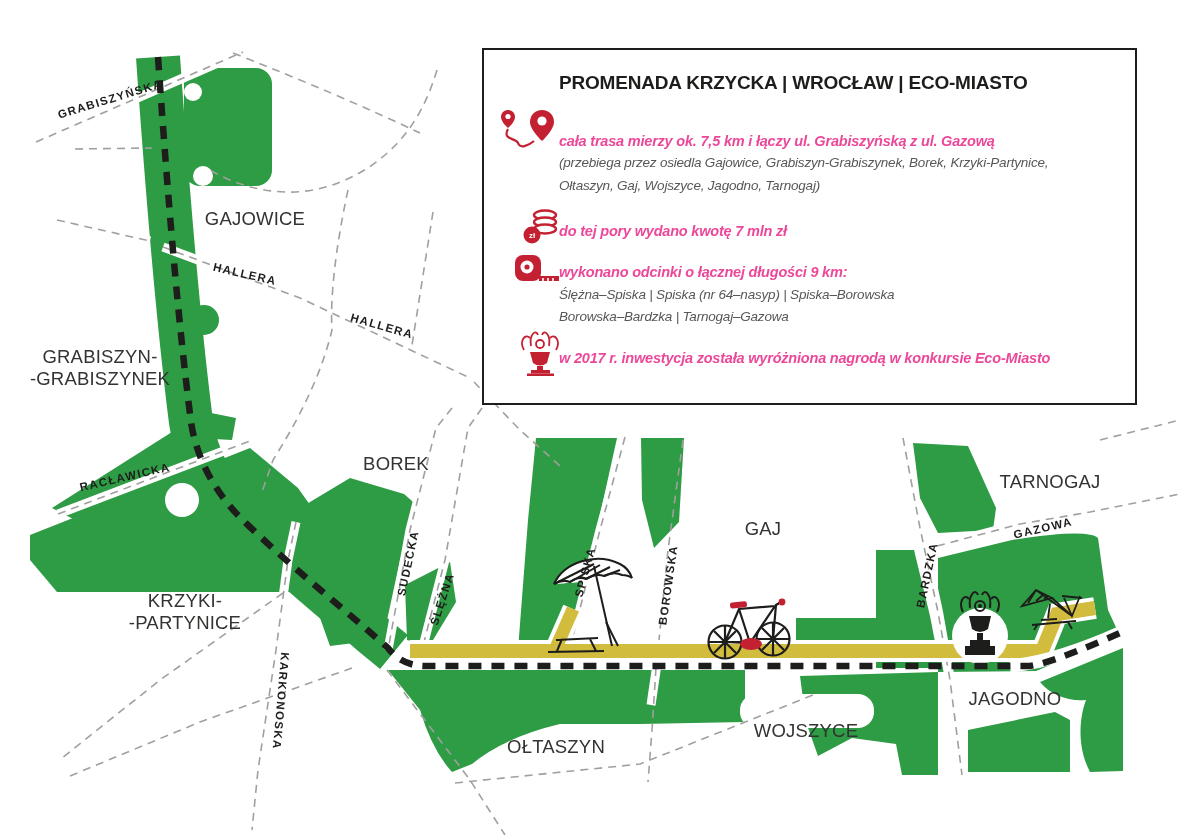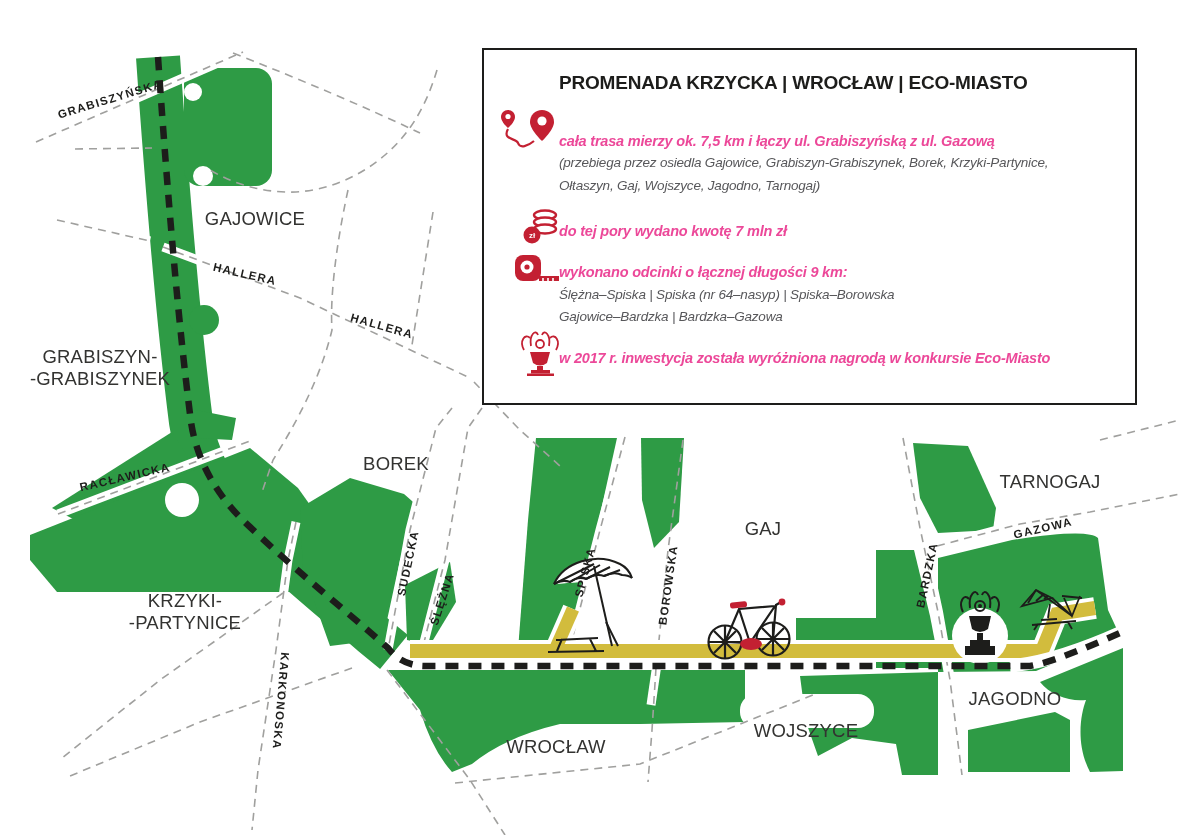--- a/index.html
+++ b/index.html
@@ -165,21 +165,21 @@
 
   <svg class="boxicon" style="left:31px;top:205px" width="46" height="32" viewBox="0 0 46 32">
     <rect x="0" y="0" width="26" height="26" rx="8" fill="#C32032"></rect>
     <circle cx="12" cy="12" r="6.5" fill="#fff"></circle>
     <circle cx="12" cy="12" r="2.6" fill="#C32032"></circle>
     <path d="M 24,21 L 44,21 L 44,26 L 24,26 Z" fill="#C32032"></path>
     <path d="M 28,26 L 28,23 M 33,26 L 33,23 M 38,26 L 38,23" stroke="#fff" stroke-width="1.6"></path>
   </svg>
   <div class="row-bold" style="left:75px;top:214px">wykonano odcinki o łącznej długości 9 km:</div>
   <div class="row-note" style="left:75px;top:237px">Ślężna–Spiska | Spiska (nr 64–nasyp) | Spiska–Borowska</div>
-  <div class="row-note" style="left:75px;top:259px">Gajowice–Bardzka | Bardzka–Gazowa</div>
+  <div class="row-note" style="left:75px;top:259px">Borowska–Bardzka | Tarnogaj–Gazowa</div>
 
   <svg class="boxicon" style="left:35px;top:278px" width="44" height="48" viewBox="0 0 44 48">
     <g fill="none" stroke="#C32032" stroke-width="1.8">
       <path d="M 5,22 C 0,13 6,5 11,10"></path>
       <path d="M 12,18 C 10,6 17,1 19,7"></path>
       <path d="M 37,22 C 42,13 36,5 31,10"></path>
       <path d="M 30,18 C 32,6 25,1 23,7"></path>
       <circle cx="21" cy="16" r="4"></circle>
     </g>
     <path d="M 11,24 L 31,24 L 28,35 Q 21,40 14,35 Z" fill="#C32032"></path>
@@ -190,21 +190,21 @@
   <div class="row-bold" style="left:75px;top:300px">w 2017 r. inwestycja została wyróżniona nagrodą w konkursie Eco-Miasto</div>
 </div>
 
 <div id="labels">
       <div class="lbl district" style="left: 255px; top: 219px;">GAJOWICE</div>
       <div class="lbl district" style="left: 100px; top: 368px;">GRABISZYN-
 -GRABISZYNEK</div>
       <div class="lbl district" style="left: 396px; top: 464px;">BOREK</div>
       <div class="lbl district" style="left: 185px; top: 612px;">KRZYKI-
 -PARTYNICE</div>
-      <div class="lbl district" style="left: 556px; top: 747px;">WROCŁAW</div>
+      <div class="lbl district" style="left: 556px; top: 747px;">OŁTASZYN</div>
       <div class="lbl district" style="left: 763px; top: 529px; text-align: right;">GAJ</div>
       <div class="lbl district" style="left: 806px; top: 731px;">WOJSZYCE</div>
       <div class="lbl district" style="left: 1015px; top: 699px;">JAGODNO</div>
       <div class="lbl district" style="left: 1050px; top: 482px;">TARNOGAJ</div>
       <div class="lbl street" style="left: 110px; top: 99px; transform: translate(-50%, -50%) rotate(-17deg);">GRABISZYŃSKA</div>
       <div class="lbl street" style="left: 245px; top: 274px; transform: translate(-50%, -50%) rotate(13deg);">HALLERA</div>
       <div class="lbl street" style="left: 382px; top: 326px; transform: translate(-50%, -50%) rotate(16deg);">HALLERA</div>
       <div class="lbl street" style="left: 125px; top: 477px; transform: translate(-50%, -50%) rotate(-13deg);">RACŁAWICKA</div>
       <div class="lbl street" style="left: 408px; top: 563px; transform: translate(-50%, -50%) rotate(-78deg);">SUDECKA</div>
       <div class="lbl street" style="left: 442px; top: 599px; transform: translate(-50%, -50%) rotate(-72deg);">ŚLĘŻNA</div>

